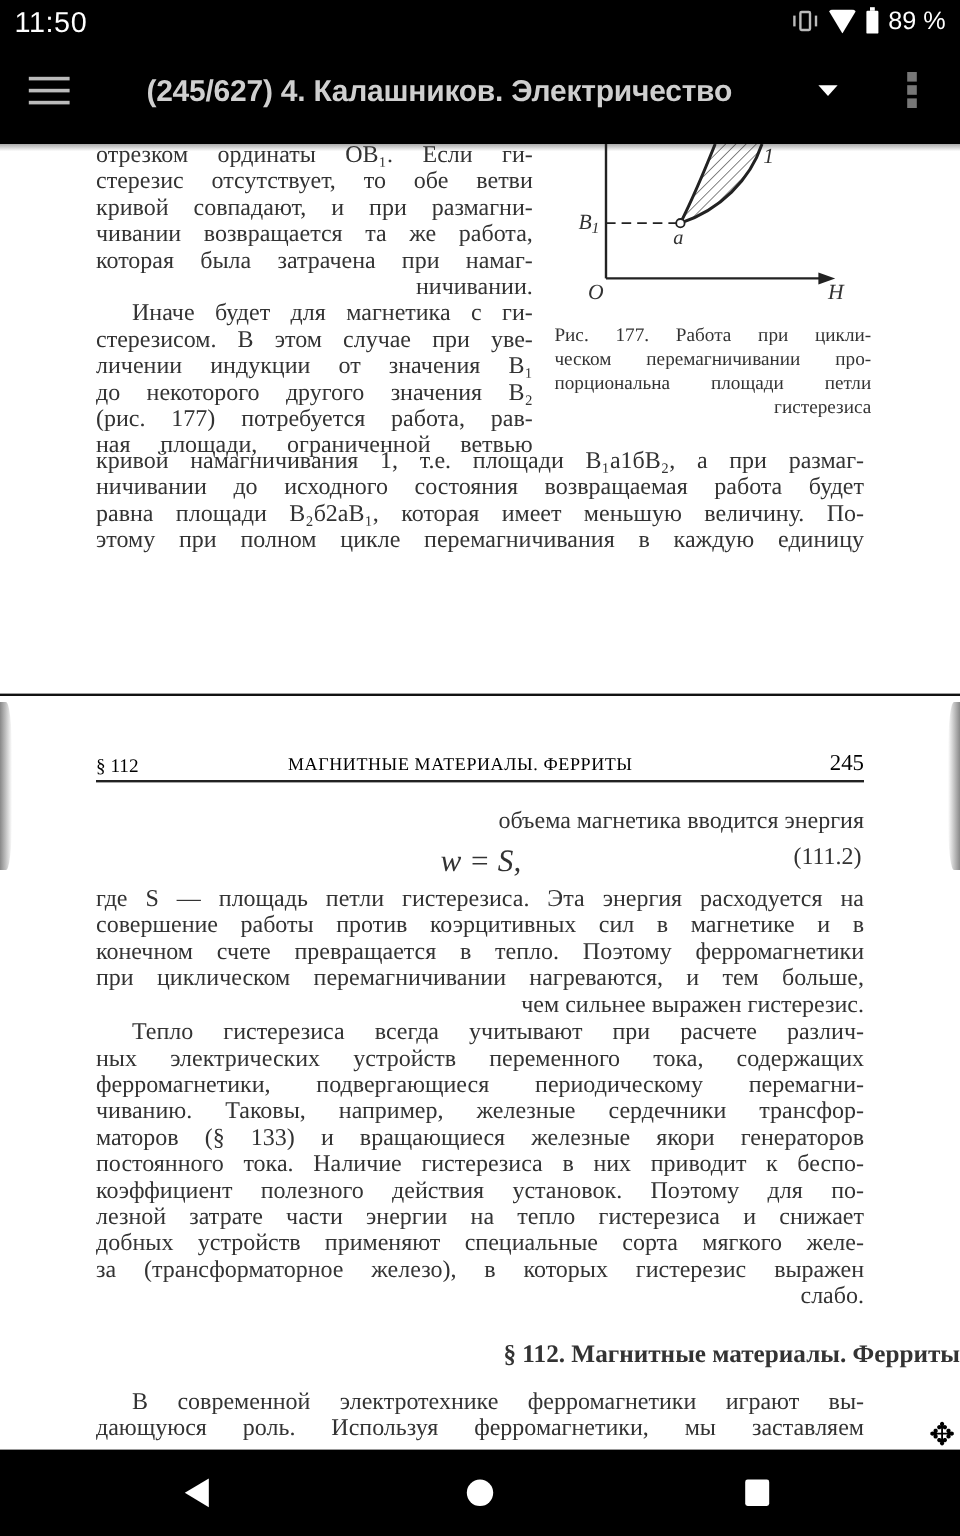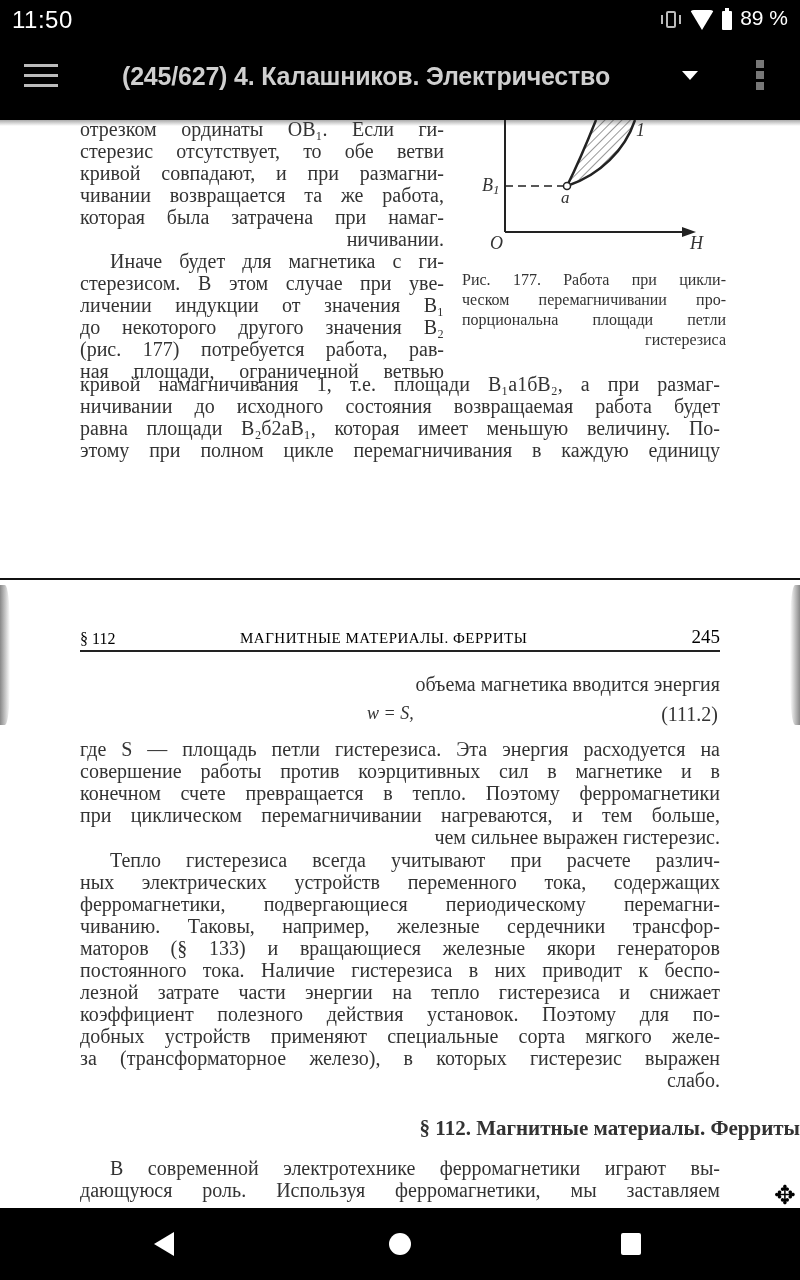--- a/index.html
+++ b/index.html
@@ -3,21 +3,21 @@
 <meta charset="utf-8">
 <style>
   * { box-sizing: border-box; margin: 0; padding: 0; }
   html, body { width: 800px; height: 1280px; overflow: hidden; background: #000; }
   body { position: relative; font-family: "Liberation Serif", "DejaVu Serif", serif; }
 
   
   .status-bar { position: absolute; left: 0; top: 0; width: 800px; height: 38px; background: #000; color: #fff;
     font-family: "Liberation Sans", "DejaVu Sans", sans-serif; }
   .status-time { position: absolute; left: 12px; top: 6px; font-size: 24px; letter-spacing: 0.5px; }
-  .status-icons { position: absolute; right: 12px; top: 6px; display: flex; align-items: flex-end; gap: 8px; font-size: 21px; }
+  .status-icons { position: absolute; right: 12px; top: 6px; display: flex; align-items: center; gap: 8px; font-size: 21px; }
   .vib-icon { width: 22px; height: 20px; position: relative; }
   .vib-icon .body { position: absolute; left: 6px; top: 1px; width: 10px; height: 17px; border: 2.5px solid #bbb; border-radius: 2px; }
   .vib-icon .l, .vib-icon .r { position: absolute; top: 5px; width: 2px; height: 9px; background: #bbb; }
   .vib-icon .l { left: 1px; } .vib-icon .r { right: 1px; }
   .wifi-icon { width: 0; height: 0; border-left: 12px solid transparent; border-right: 12px solid transparent; border-top: 20px solid #fff; border-radius: 4px; }
   .battery-icon { width: 10px; height: 19px; background: #fff; position: relative; border-radius: 1px; }
   .battery-icon:before { content: ""; position: absolute; left: 3px; top: -3px; width: 4px; height: 3px; background: #fff; }
 
   
   .app-bar { position: absolute; left: 0; top: 38px; width: 800px; height: 82px; background: #000; color: #cfcfcf;
@@ -46,21 +46,21 @@
   .top-wide { position: absolute; left: 80px; top: 253px; width: 640px; }
   .fig { position: absolute; left: 460px; top: 0; width: 270px; height: 245px; }
   .fig-caption { position: absolute; left: 462px; top: 150px; width: 264px; font-size: 16px; line-height: 20px; color: #333; }
 
   
   .running-head { position: absolute; left: 80px; top: 506px; width: 640px; height: 26px; border-bottom: 2.5px solid #222; color: #000000; font-size: 16px; }
   .rh-left { position: absolute; left: 0; top: 4px; }
   .rh-center { position: absolute; left: 160px; top: 4px; letter-spacing: 0.5px; font-size: 15px; }
   .rh-right { position: absolute; right: 0; top: 0; font-size: 19px; }
   .p2 { position: absolute; left: 80px; width: 640px; }
-  .formula { position: absolute; left: 367px; top: 583px; font-size: 18px; font-style: italic; color: #333; }
+  .formula { position: absolute; left: 367px; top: 583px; font-size: 26px; font-style: italic; color: #333; }
   .eq-num { position: absolute; right: 82px; top: 583px; font-size: 20px; color: #333; }
   .section-title { position: absolute; left: 0; width: 800px; top: 996px; text-align: right; font-weight: bold; font-size: 21px; color: #333; }
   .indent { text-indent: 30px; }
 
   .move-icon { position: absolute; right: 2px; top: 1063px; width: 26px; height: 26px; font-size: 26px; line-height: 26px; color: #000; text-align: center; }
 
   
   .nav-bar { position: absolute; left: 0; top: 1208px; width: 800px; height: 72px; background: #000; }
   .nav-back { position: absolute; left: 154px; top: 24px; width: 0; height: 0; border-top: 12px solid transparent; border-bottom: 12px solid transparent; border-right: 20px solid #fff; cursor: pointer; }
   .nav-home { position: absolute; left: 389px; top: 25px; width: 22px; height: 22px; border-radius: 50%; background: #fff; cursor: pointer; }
@@ -177,22 +177,22 @@
     <span class="line">чем сильнее выражен гистерезис.</span>
   </div>
 
   <div class="p2 text" style="top:729px">
     <span class="line justify indent">Тепло гистерезиса всегда учитывают при расчете различ-</span>
     <span class="line justify">ных электрических устройств переменного тока, содержащих</span>
     <span class="line justify">ферромагнетики, подвергающиеся периодическому перемагни-</span>
     <span class="line justify">чиванию. Таковы, например, железные сердечники трансфор-</span>
     <span class="line justify">маторов (§ 133) и вращающиеся железные якори генераторов</span>
     <span class="line justify">постоянного тока. Наличие гистерезиса в них приводит к беспо-</span>
+    <span class="line justify">коэффициент полезного действия установок. Поэтому для по-</span>
     <span class="line justify">лезной затрате части энергии на тепло гистерезиса и снижает</span>
-    <span class="line justify">коэффициент полезного действия установок. Поэтому для по-</span>
     <span class="line justify">добных устройств применяют специальные сорта мягкого желе-</span>
     <span class="line justify">за (трансформаторное железо), в которых гистерезис выражен</span>
     <span class="line">слабо.</span>
   </div>
 
   <div class="section-title">§ 112.  Магнитные материалы. Ферриты</div>
 
   <div class="p2 text" style="top:1037px">
     <span class="line justify indent">В современной электротехнике ферромагнетики играют вы-</span>
     <span class="line justify">дающуюся роль. Используя ферромагнетики, мы заставляем</span>

